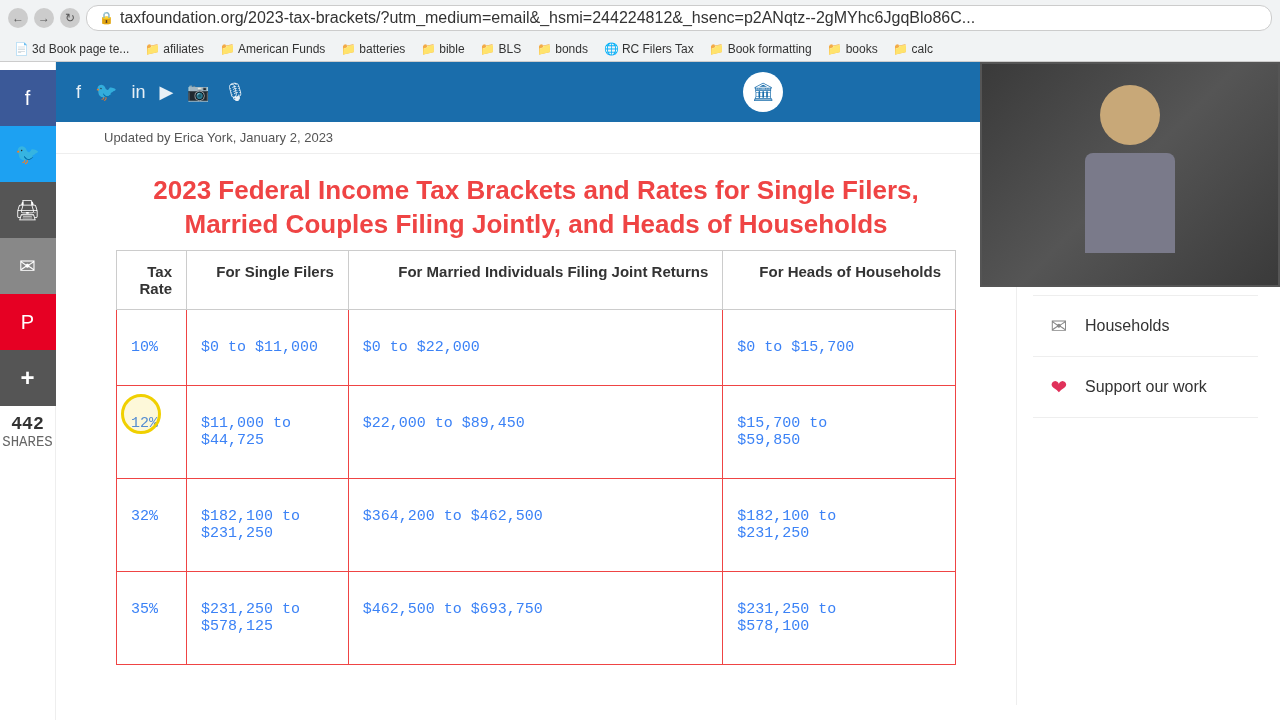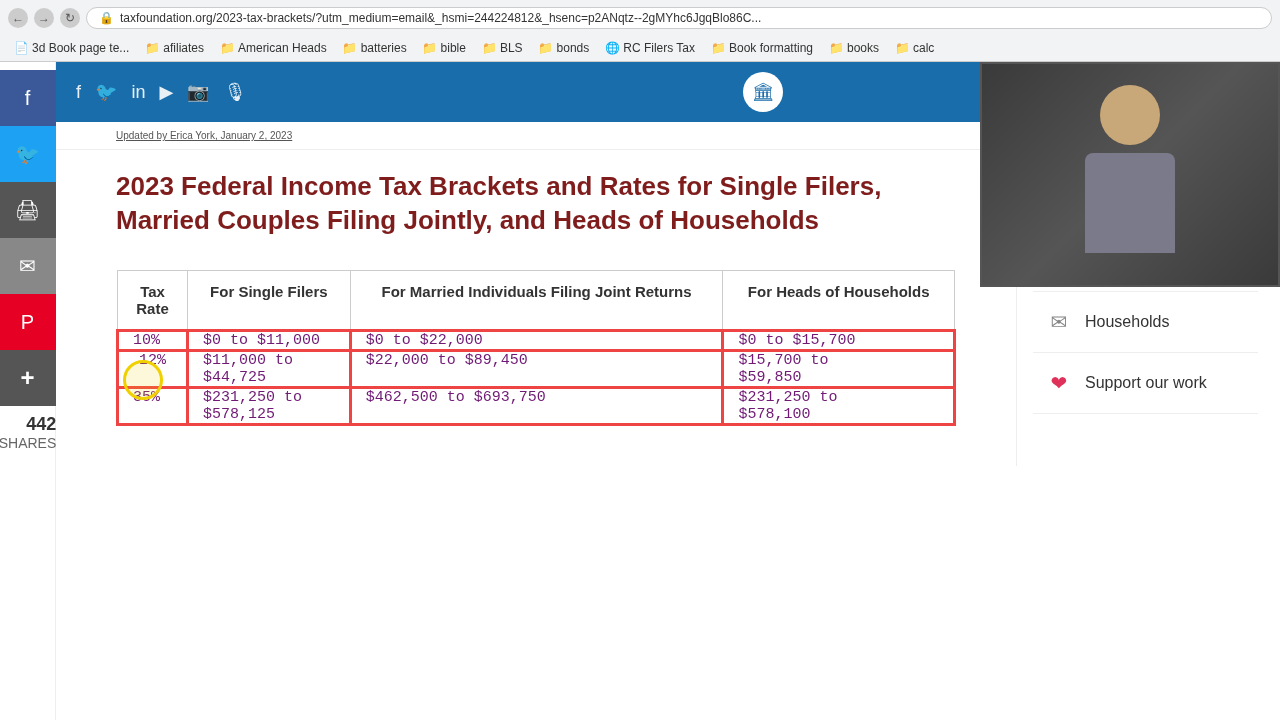--- a/index.html
+++ b/index.html
@@ -35,21 +35,21 @@
       border: 1px solid #ccc;
       border-radius: 12px;
       padding: 3px 12px;
       font-size: 12px;
       color: #333;
       display: flex;
       align-items: center;
       gap: 6px;
     }
     .lock-icon { color: #5f6368; font-size: 12px; }
-    .address-text { color: #333; font-size: 12px; }
+    .address-text { color: #333; font-size: 16px; }
     .bookmarks-bar {
       display: flex;
       align-items: center;
       padding: 2px 8px;
       gap: 4px;
       height: 26px;
       font-size: 12px;
     }
     .bookmark-item {
       display: flex;
@@ -89,22 +89,23 @@
       cursor: pointer;
       font-size: 20px;
     }
     .social-btn.fb { background: #3b5998; color: #fff; }
     .social-btn.tw { background: #1da1f2; color: #fff; }
     .social-btn.print { background: #555; color: #fff; }
     .social-btn.mail { background: #888; color: #fff; }
     .social-btn.pin { background: #e60023; color: #fff; }
     .social-btn.plus { background: #555; color: #fff; font-size: 24px; font-weight: bold; }
     .share-count {
-      text-align: right;
+      text-align: center;
       padding: 8px 0;
+      font-family: Liberation Mono, monospace;
     }
     .share-number { font-size: 18px; font-weight: bold; color: #333; }
     .share-label { font-size: 14px; color: #666; }
 
     
     .content-area {
       flex: 1;
       overflow-y: auto;
       background: #fff;
     }
@@ -145,71 +146,70 @@
     .logo-text {
       color: #fff;
       font-size: 26px;
       font-weight: bold;
       letter-spacing: 3px;
       text-transform: uppercase;
     }
 
     
     .sub-header {
-      padding: 8px 60px;
-      font-size: 10px;
+      padding: 8px 48px;
+      font-size: 13px;
       color: #555;
       border-bottom: 1px solid #eee;
       background: #fff;
-      text-decoration: underline;
     }
 
     
     .page-content {
       padding: 20px 60px;
       max-width: 960px;
     }
     .page-title {
       font-size: 26px;
       font-weight: bold;
-      color: #7f1d1d;
-      margin-bottom: 32px;
+      color: #ef4444;
+      margin-bottom: 8px;
       line-height: 1.3;
+      text-align: center;
     }
 
     
     .tax-table {
       width: 100%;
       border-collapse: collapse;
       font-size: 15px;
       margin-bottom: 20px;
     }
     .tax-table th {
       background: #fff;
       border: 1px solid #ccc;
       padding: 12px 14px;
-      text-align: center;
+      text-align: right;
       font-weight: bold;
       color: #333;
       vertical-align: top;
     }
     .tax-table td {
-      border: 3px solid #ef4444;
-      padding: 0 14px;
-      color: #701a75;
+      border: 1px solid #ef4444;
+      padding: 29px 14px;
+      color: #3b82f6;
       vertical-align: top;
       font-family: 'Courier New', monospace;
     }
     .tax-rate-col {
       width: 70px;
     }
     
     .highlight-row td:first-child {
       position: relative;
-      text-align: center;
     }
     .highlight-circle {
       position: absolute;
       width: 40px; height: 40px;
       border-radius: 50%;
       border: 3px solid #f0d000;
       top: 8px; left: 4px;
       background: rgba(240,208,0,0.15);
     }
 
@@ -293,21 +293,21 @@
     <button class="nav-btn">→</button>
     <button class="nav-btn">↻</button>
     <div class="address-bar">
       <span class="lock-icon">🔒</span>
       <span class="address-text">taxfoundation.org/2023-tax-brackets/?utm_medium=email&amp;_hsmi=244224812&amp;_hsenc=p2ANqtz--2gMYhc6JgqBlo86C...</span>
     </div>
   </div>
   <div class="bookmarks-bar">
     <span class="bookmark-item">📄 <span>3d Book page te...</span></span>
     <span class="bookmark-item">📁 <span>afiliates</span></span>
-    <span class="bookmark-item">📁 <span>American Heads</span></span>
+    <span class="bookmark-item">📁 <span>American Funds</span></span>
     <span class="bookmark-item">📁 <span>batteries</span></span>
     <span class="bookmark-item">📁 <span>bible</span></span>
     <span class="bookmark-item">📁 <span>BLS</span></span>
     <span class="bookmark-item">📁 <span>bonds</span></span>
     <span class="bookmark-item">🌐 <span>RC Filers Tax</span></span>
     <span class="bookmark-item">📁 <span>Book formatting</span></span>
     <span class="bookmark-item">📁 <span>books</span></span>
     <span class="bookmark-item">📁 <span>calc</span></span>
   </div>
 </div>
@@ -375,20 +375,26 @@
                 <div class="highlight-circle"></div>
                 <span>12%</span>
               </td>
               <td>$11,000 to<br>$44,725</td>
               <td>$22,000 to $89,450</td>
               <td>$15,700 to<br>$59,850</td>
             </tr>
 
 
 
+            <tr>
+              <td><span>32%</span></td>
+              <td>$182,100 to<br>$231,250</td>
+              <td>$364,200 to $462,500</td>
+              <td>$182,100 to<br>$231,250</td>
+            </tr>
 
             <tr>
               <td><span>35%</span></td>
               <td>$231,250 to<br>$578,125</td>
               <td>$462,500 to $693,750</td>
               <td>$231,250 to<br>$578,100</td>
             </tr>
           </tbody>
         </table>
       </div>

